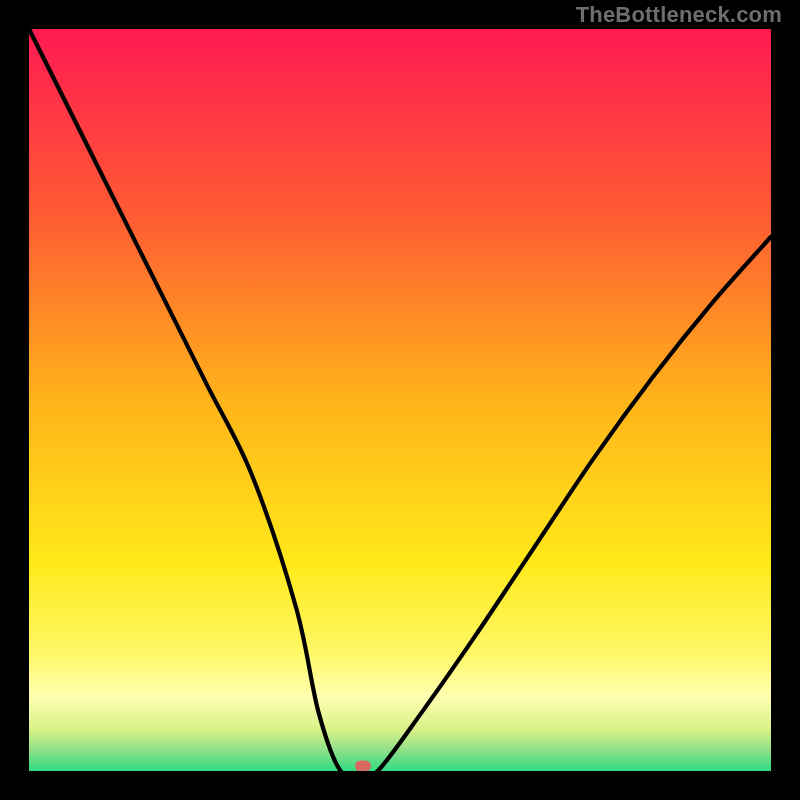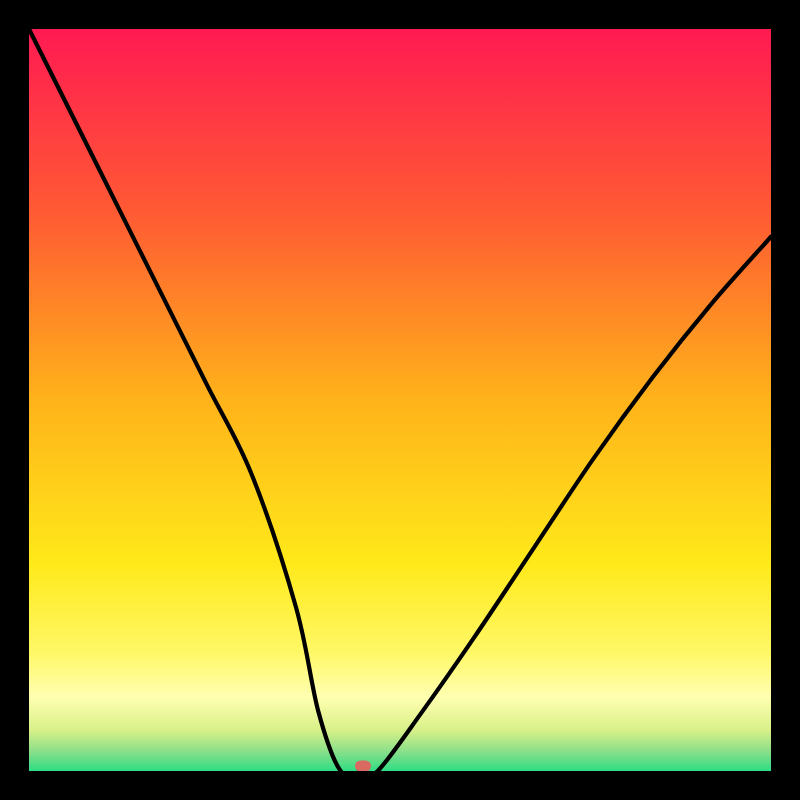--- a/index.html
+++ b/index.html
@@ -51,20 +51,21 @@
     border-radius: 6px;
     transform: translate(-50%, -50%);
     z-index: 3;
   }
 </style>
 </head>
 <body>
 
 <div class="stage">
 
+  <div class="watermark">TheBottleneck.com</div>
 
   <div class="plot-area">
 
     <svg class="gradient" viewBox="0 0 742 742" preserveAspectRatio="none">
       <defs>
         <linearGradient id="bg-grad" x1="0" y1="0" x2="0" y2="1">
             <stop offset="0%" stop-color="#ff1a52"></stop>
             <stop offset="25%" stop-color="#ff5b33"></stop>
             <stop offset="50%" stop-color="#ffb31a"></stop>
             <stop offset="72%" stop-color="#ffe91a"></stop>

